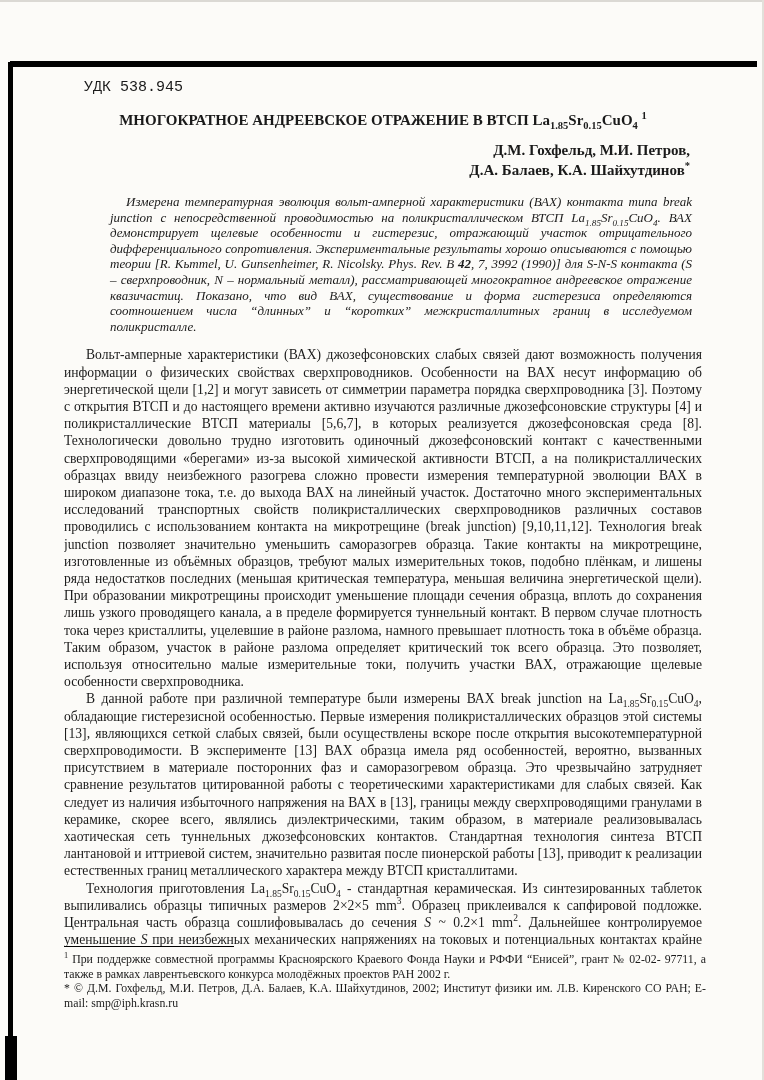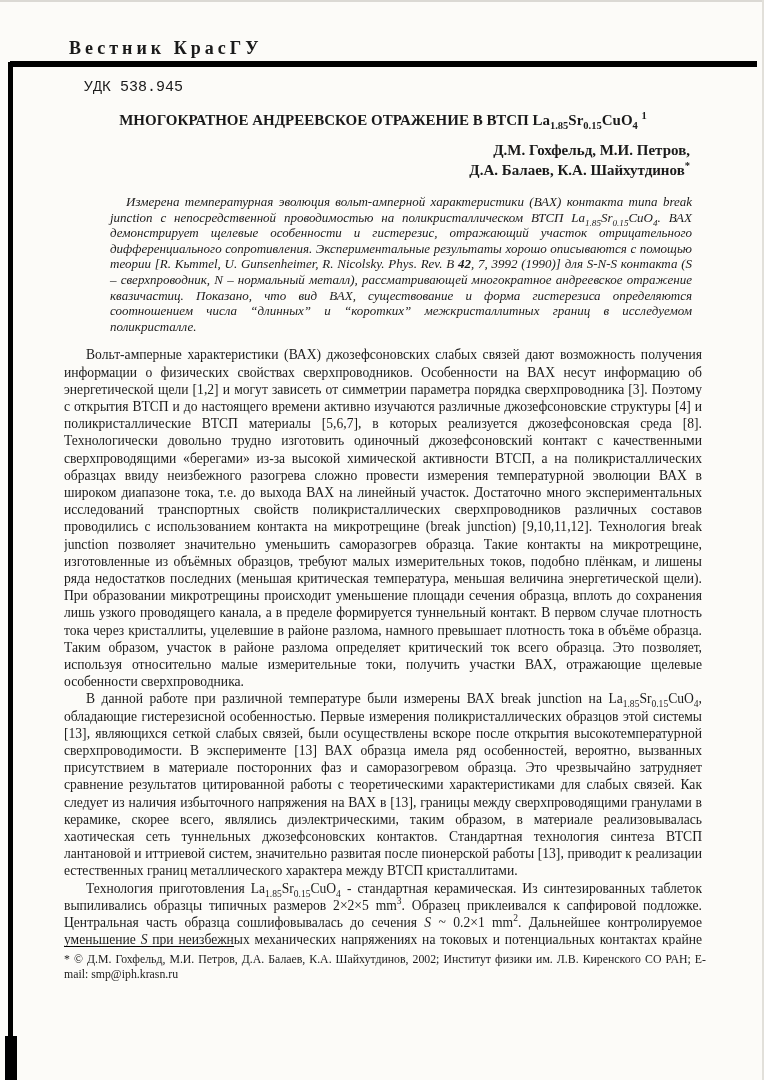--- a/index.html
+++ b/index.html
@@ -50,33 +50,33 @@
 </style>
 </head>
 <body>
 
 <div class="page">
   <div class="edge-top"></div>
   <div class="edge-right"></div>
   <div class="left-bar"></div>
   <div class="left-bar-bottom"></div>
 
-  <div class="journal-name">Вестник КрасГУ</div>
   <div class="top-rule"></div>
   <div class="udk">УДК 538.945</div>
 
   <div class="content">
     <h1 class="title">МНОГОКРАТНОЕ АНДРЕЕВСКОЕ ОТРАЖЕНИЕ В ВТСП La<sub>1.85</sub>Sr<sub>0.15</sub>CuO<sub>4</sub> <sup>1</sup></h1>
     <div class="authors">
       <div>Д.М. Гохфельд, М.И. Петров,</div>
       <div>Д.А. Балаев, К.А. Шайхутдинов<sup>*</sup></div>
     </div>
     <p class="abstract">Измерена температурная эволюция вольт-амперной характеристики (ВАХ) контакта типа break junction с непосредственной проводимостью на поликристаллическом ВТСП La<sub>1.85</sub>Sr<sub>0.15</sub>CuO<sub>4</sub>. ВАХ демонстрирует щелевые особенности и гистерезис, отражающий участок отрицательного дифференциального сопротивления. Экспериментальные результаты хорошо описываются с помощью теории [R. Kьmmel, U. Gunsenheimer, R. Nicolsky. Phys. Rev. B <b>42</b>, 7, 3992 (1990)] для S-N-S контакта (S – сверхпроводник, N – нормальный металл), рассматривающей многократное андреевское отражение квазичастиц. Показано, что вид ВАХ, существование и форма гистерезиса определяются соотношением числа “длинных” и “коротких” межкристаллитных границ в исследуемом поликристалле.</p>
     <p class="body-par">Вольт-амперные характеристики (ВАХ) джозефсоновских слабых связей дают возможность получения информации о физических свойствах сверхпроводников. Особенности на ВАХ несут информацию об энергетической щели [1,2] и могут зависеть от симметрии параметра порядка сверхпроводника [3]. Поэтому с открытия ВТСП и до настоящего времени активно изучаются различные джозефсоновские структуры [4] и поликристаллические ВТСП материалы [5,6,7], в которых реализуется джозефсоновская среда [8]. Технологически довольно трудно изготовить одиночный джозефсоновский контакт с качественными сверхпроводящими «берегами» из-за высокой химической активности ВТСП, а на поликристаллических образцах ввиду неизбежного разогрева сложно провести измерения температурной эволюции ВАХ в широком диапазоне тока, т.е. до выхода ВАХ на линейный участок. Достаточно много экспериментальных исследований транспортных свойств поликристаллических сверхпроводников различных составов проводились с использованием контакта на микротрещине (break junction) [9,10,11,12]. Технология break junction позволяет значительно уменьшить саморазогрев образца. Такие контакты на микротрещине, изготовленные из объёмных образцов, требуют малых измерительных токов, подобно плёнкам, и лишены ряда недостатков последних (меньшая критическая температура, меньшая величина энергетической щели). При образовании микротрещины происходит уменьшение площади сечения образца, вплоть до сохранения лишь узкого проводящего канала, а в пределе формируется туннельный контакт. В первом случае плотность тока через кристаллиты, уцелевшие в районе разлома, намного превышает плотность тока в объёме образца. Таким образом, участок в районе разлома определяет критический ток всего образца. Это позволяет, используя относительно малые измерительные токи, получить участки ВАХ, отражающие щелевые особенности сверхпроводника.</p>
     <p class="body-par">В данной работе при различной температуре были измерены ВАХ break junction на La<sub>1.85</sub>Sr<sub>0.15</sub>CuO<sub>4</sub>, обладающие гистерезисной особенностью. Первые измерения поликристаллических образцов этой системы [13], являющихся сеткой слабых связей, были осуществлены вскоре после открытия высокотемпературной сверхпроводимости. В эксперименте [13] ВАХ образца имела ряд особенностей, вероятно, вызванных присутствием в материале посторонних фаз и саморазогревом образца. Это чрезвычайно затрудняет сравнение результатов цитированной работы с теоретическими характеристиками для слабых связей. Как следует из наличия избыточного напряжения на ВАХ в [13], границы между сверхпроводящими гранулами в керамике, скорее всего, являлись диэлектрическими, таким образом, в материале реализовывалась хаотическая сеть туннельных джозефсоновских контактов. Стандартная технология синтеза ВТСП лантановой и иттриевой систем, значительно развитая после пионерской работы [13], приводит к реализации естественных границ металлического характера между ВТСП кристаллитами.</p>
     <p class="body-par">Технология приготовления La<sub>1.85</sub>Sr<sub>0.15</sub>CuO<sub>4</sub> - стандартная керамическая. Из синтезированных таблеток выпиливались образцы типичных размеров 2×2×5 mm<sup>3</sup>. Образец приклеивался к сапфировой подложке. Центральная часть образца сошлифовывалась до сечения <i>S</i> ~ 0.2×1 mm<sup>2</sup>. Дальнейшее контролируемое уменьшение <i>S</i> при неизбежных механических напряжениях на токовых и потенциальных контактах крайне затруднительно. Для получения контакта типа break junction образец с указанным значением  вместе с подложкой изгибался с помощью винтов на прижимных токовых контактах, что приводило к микротрещине в части образца между потенциальными контактами. При этом возникал контакт либо туннельного типа (сопротивление  &gt; 100 Ω), либо с непосредственной проводимостью ( &lt; 10 Ω). Для измерений, приведенных в данной работе, отбирались образцы с наименьшим сопротивлением. Во время измерений образцы находились в гелиевой теплообменной атмосфере.</p>
   </div>
 
   <div class="footer">
     <div class="fn-rule"></div>
+    <p class="fn"><sup>1</sup> При поддержке совместной программы Красноярского Краевого Фонда Науки и РФФИ “Енисей”, грант № 02-02- 97711, а также в рамках лаврентьевского конкурса молодёжных проектов РАН 2002 г.</p>
     <p class="fn"> * © Д.М. Гохфельд, М.И. Петров, Д.А. Балаев, К.А. Шайхутдинов, 2002; Институт физики им. Л.В. Киренского СО РАН; E-mail: smp@iph.krasn.ru</p>
   </div>
 </div>
 
 </body></html>

